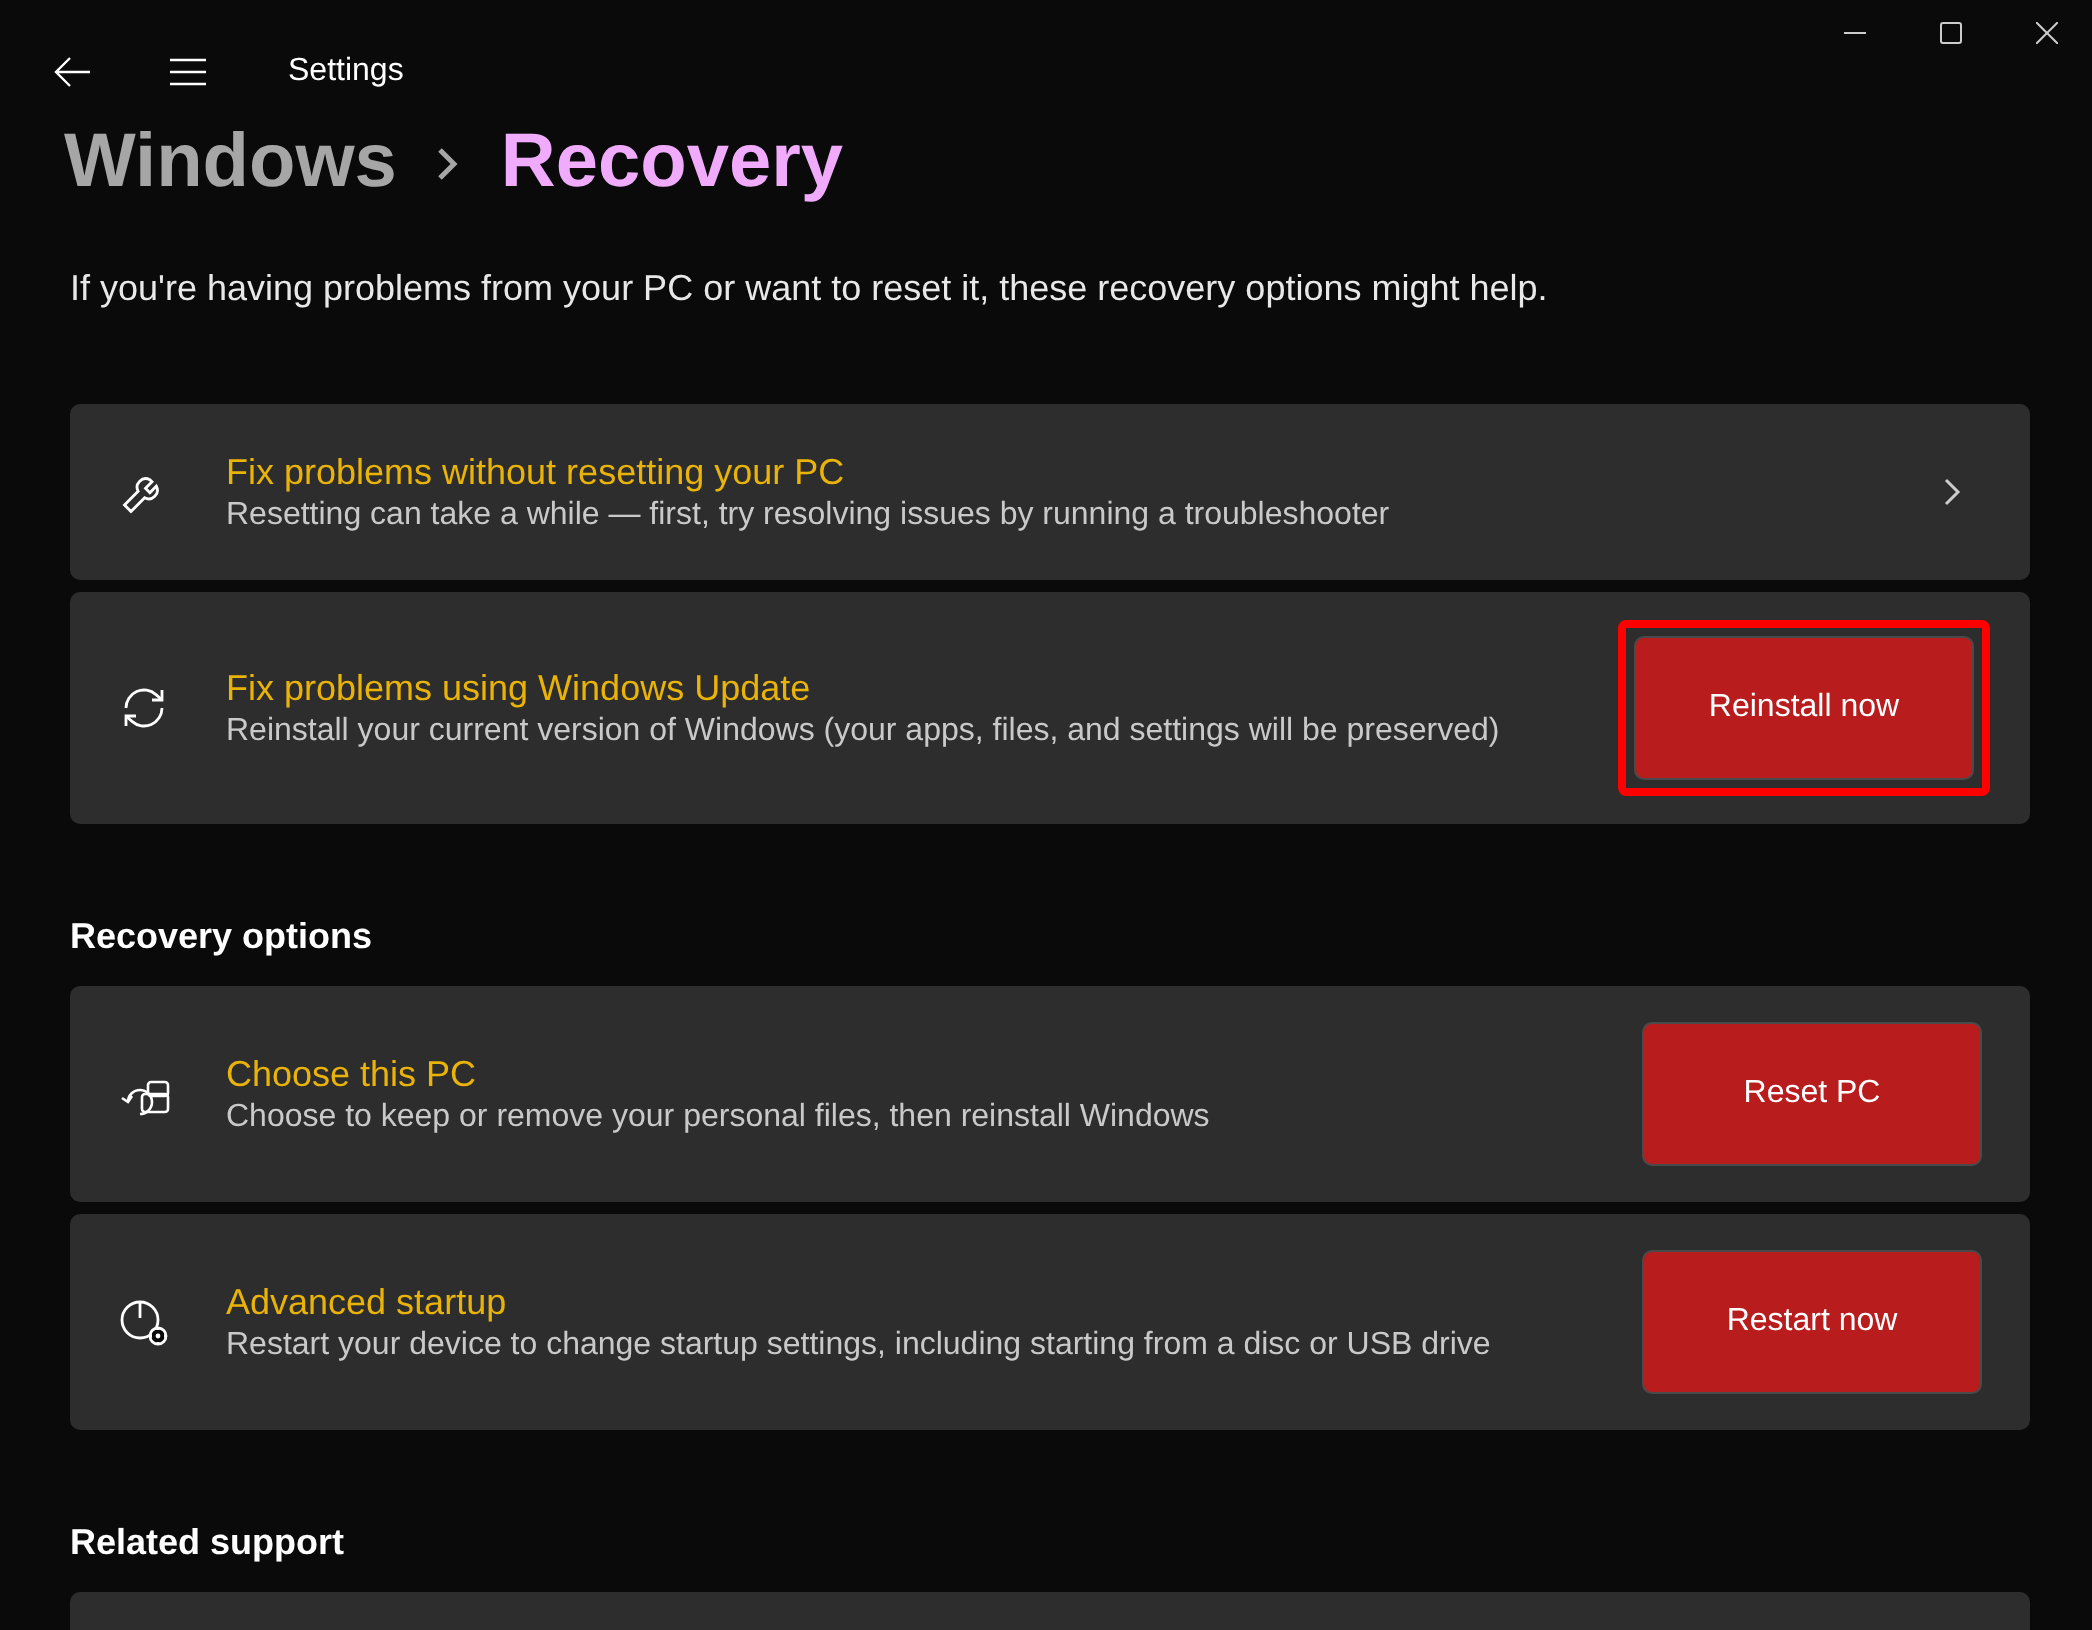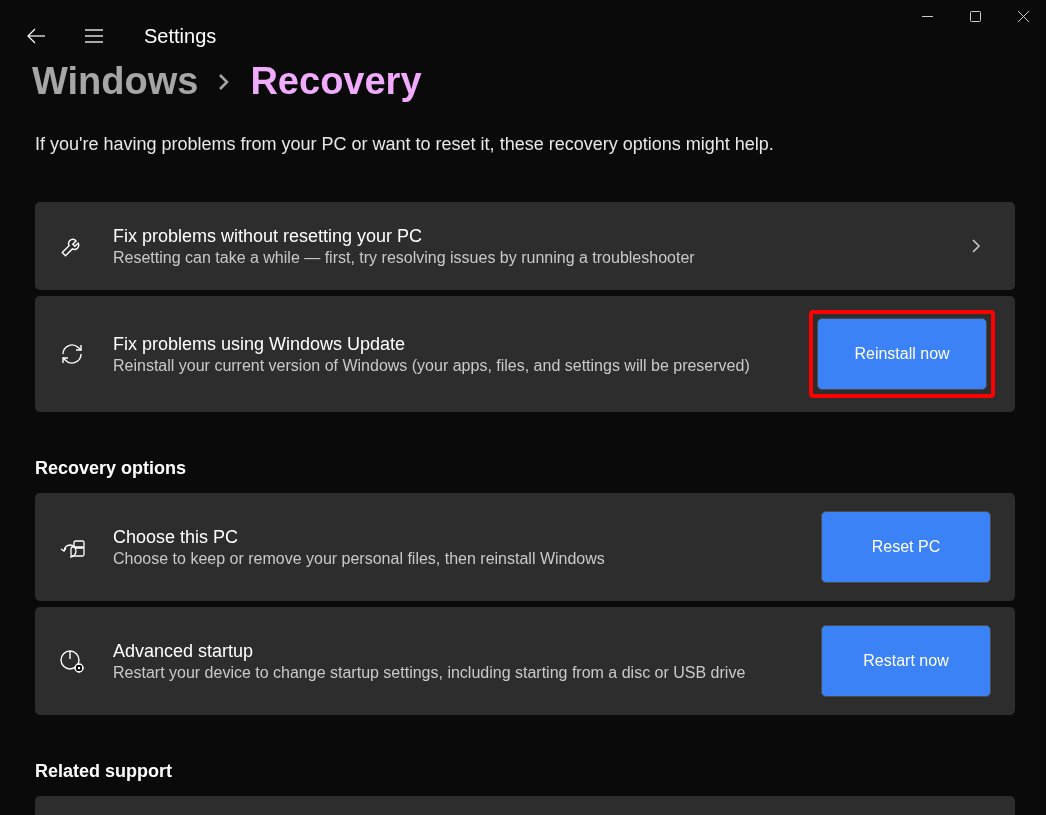--- a/index.html
+++ b/index.html
@@ -41,21 +41,21 @@
   }
   .icon-btn {
     width: 36px;
     height: 36px;
     display: flex;
     align-items: center;
     justify-content: center;
     color: #fff;
   }
   .app-title {
-    font-size: 20px;
+    font-size: 16px;
     font-weight: 400;
     margin-left: 10px;
   }
   .breadcrumb {
     position: absolute;
     top: 60px;
     left: 32px;
     display: flex;
     align-items: center;
     gap: 20px;
@@ -104,33 +104,33 @@
     flex: 0 0 30px;
     display: flex;
     align-items: center;
     justify-content: center;
     color: #fff;
   }
   .card-text { flex: 1; }
   .card-title {
     font-size: 18px;
     font-weight: 400;
-    color: #ffffff;
+    color: #eab308;
     margin-bottom: 2px;
   }
   .card-desc {
     font-size: 16px;
     color: #c9c9c9;
     font-weight: 400;
   }
   .card-action {
     flex: 0 0 auto;
   }
   .action-btn {
-    background: #3b82f6;
+    background: #b91c1c;
     border: 1px solid #4a4a4a;
     color: #fff;
     font-size: 16px;
     padding: 26px 32px;
     border-radius: 5px;
     min-width: 170px;
     text-align: center;
   }
   .chevron-right {
     flex: 0 0 20px;

